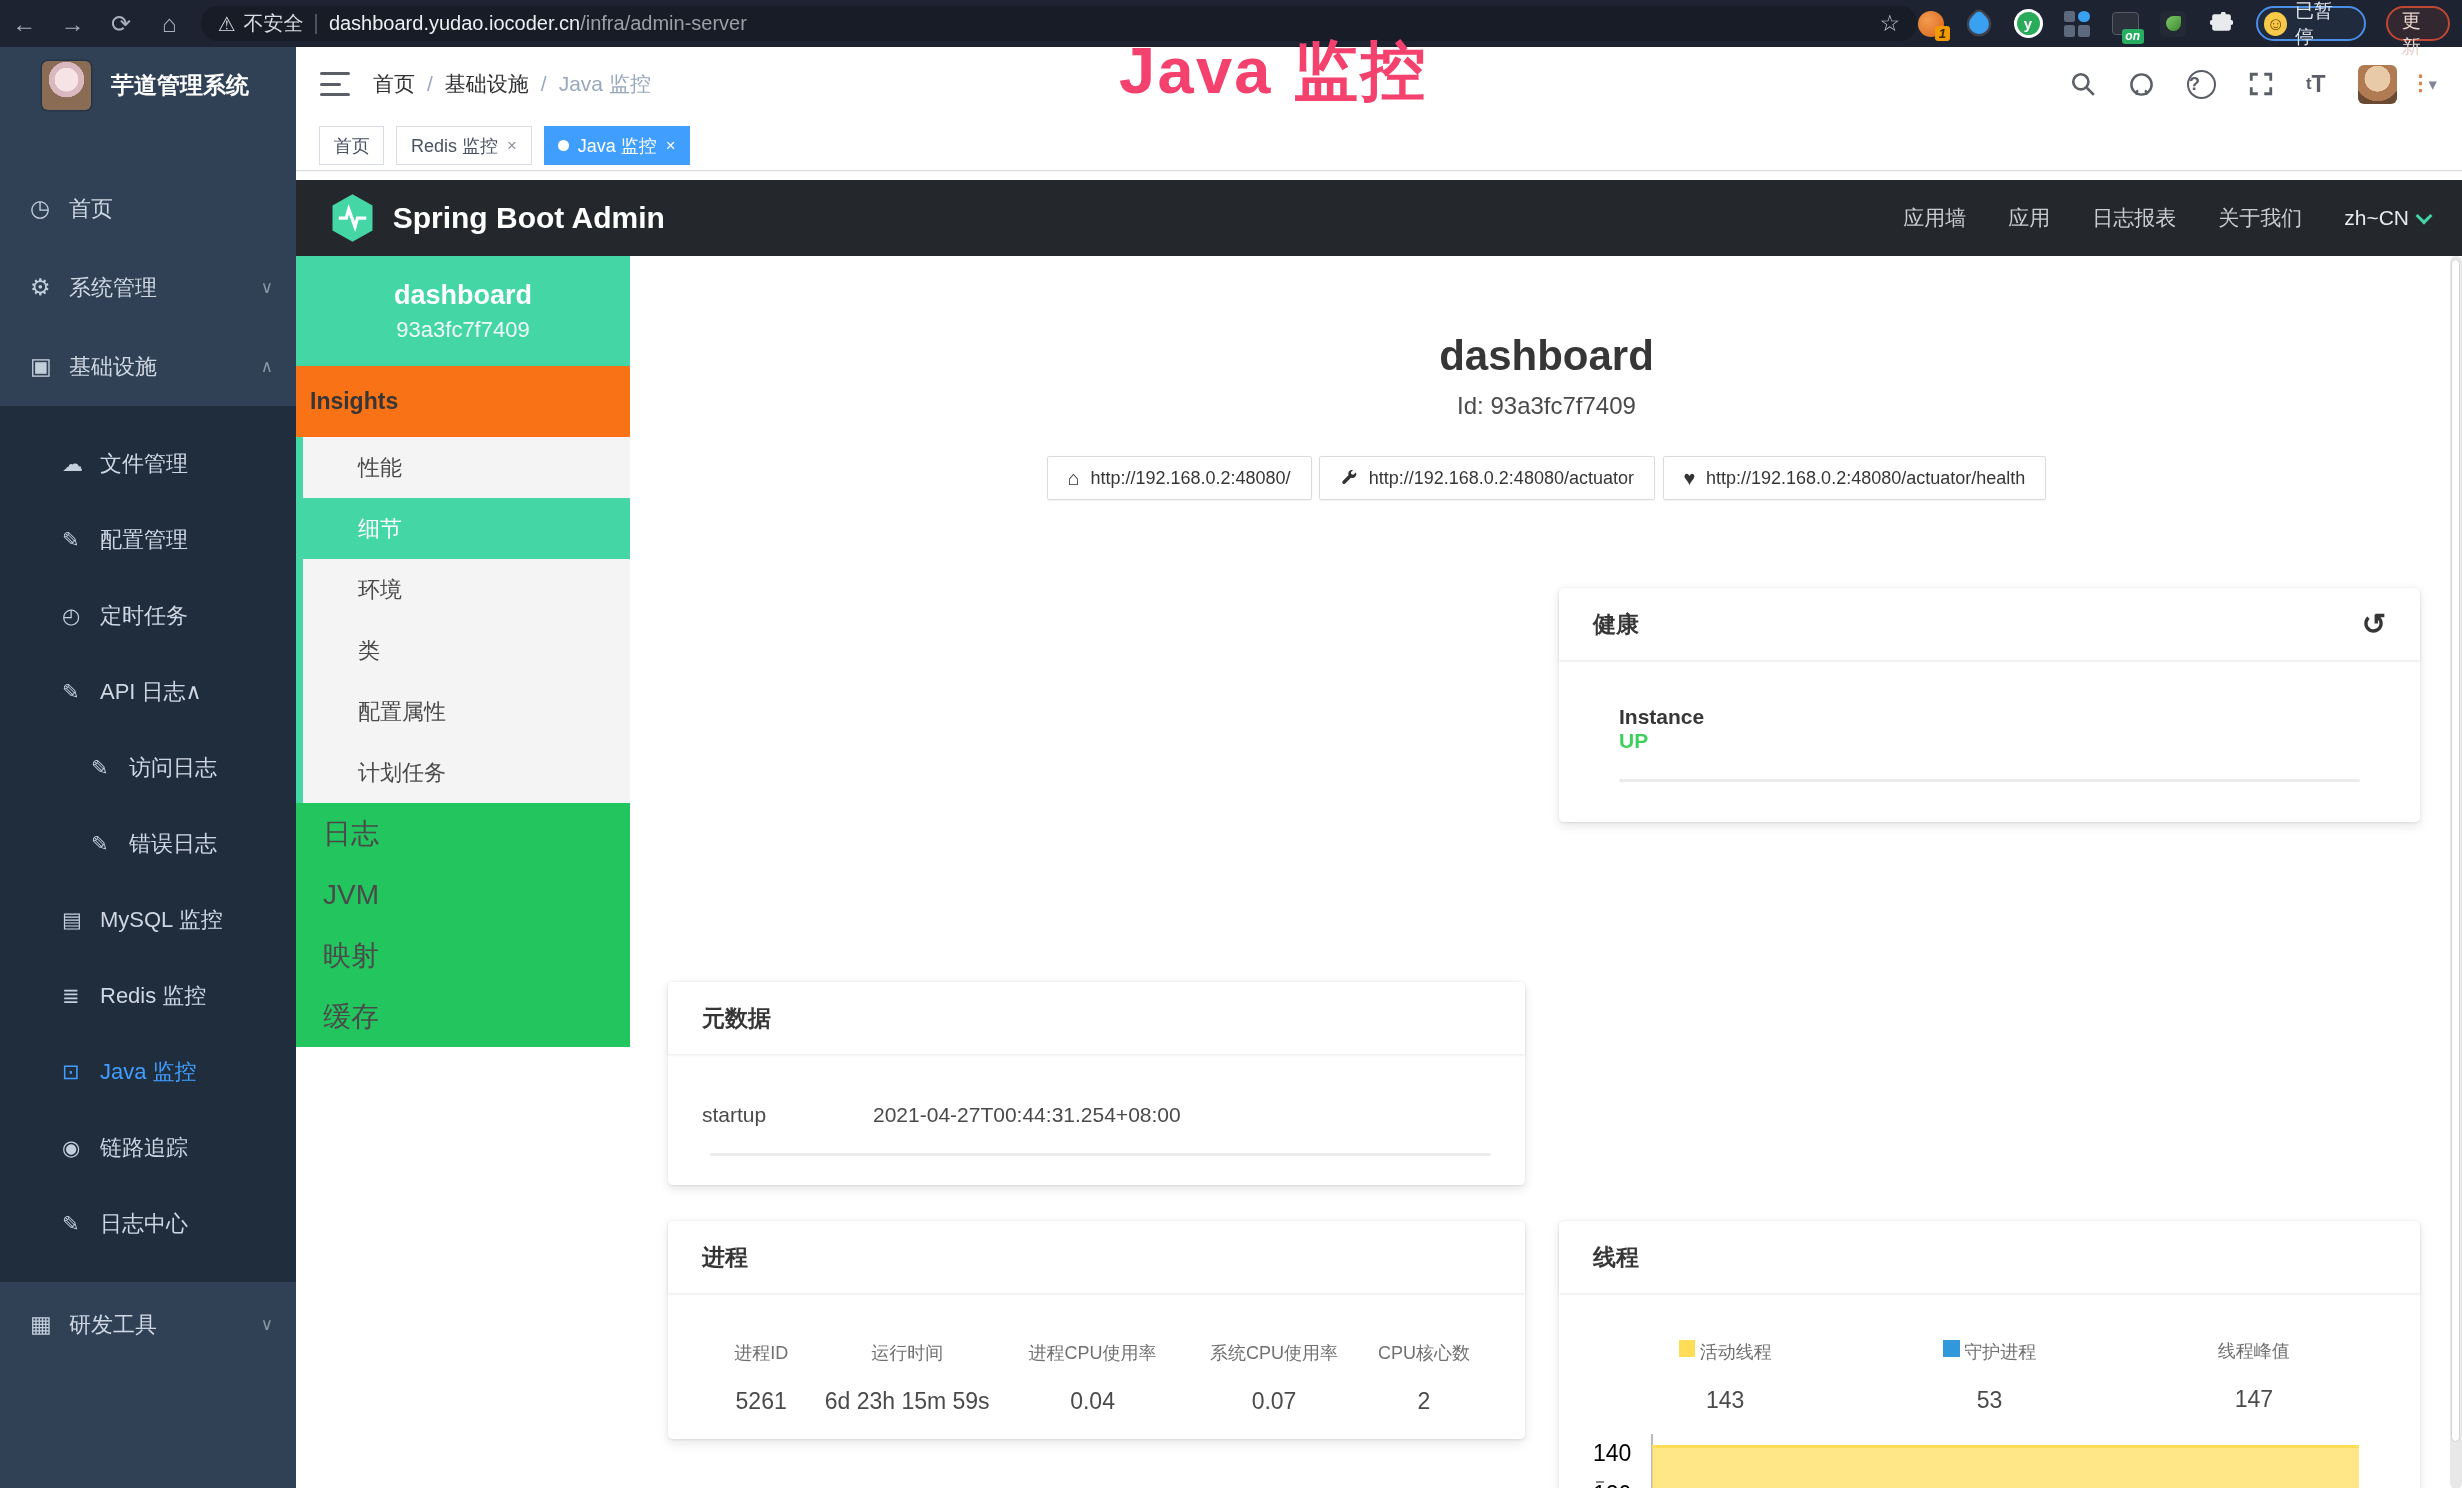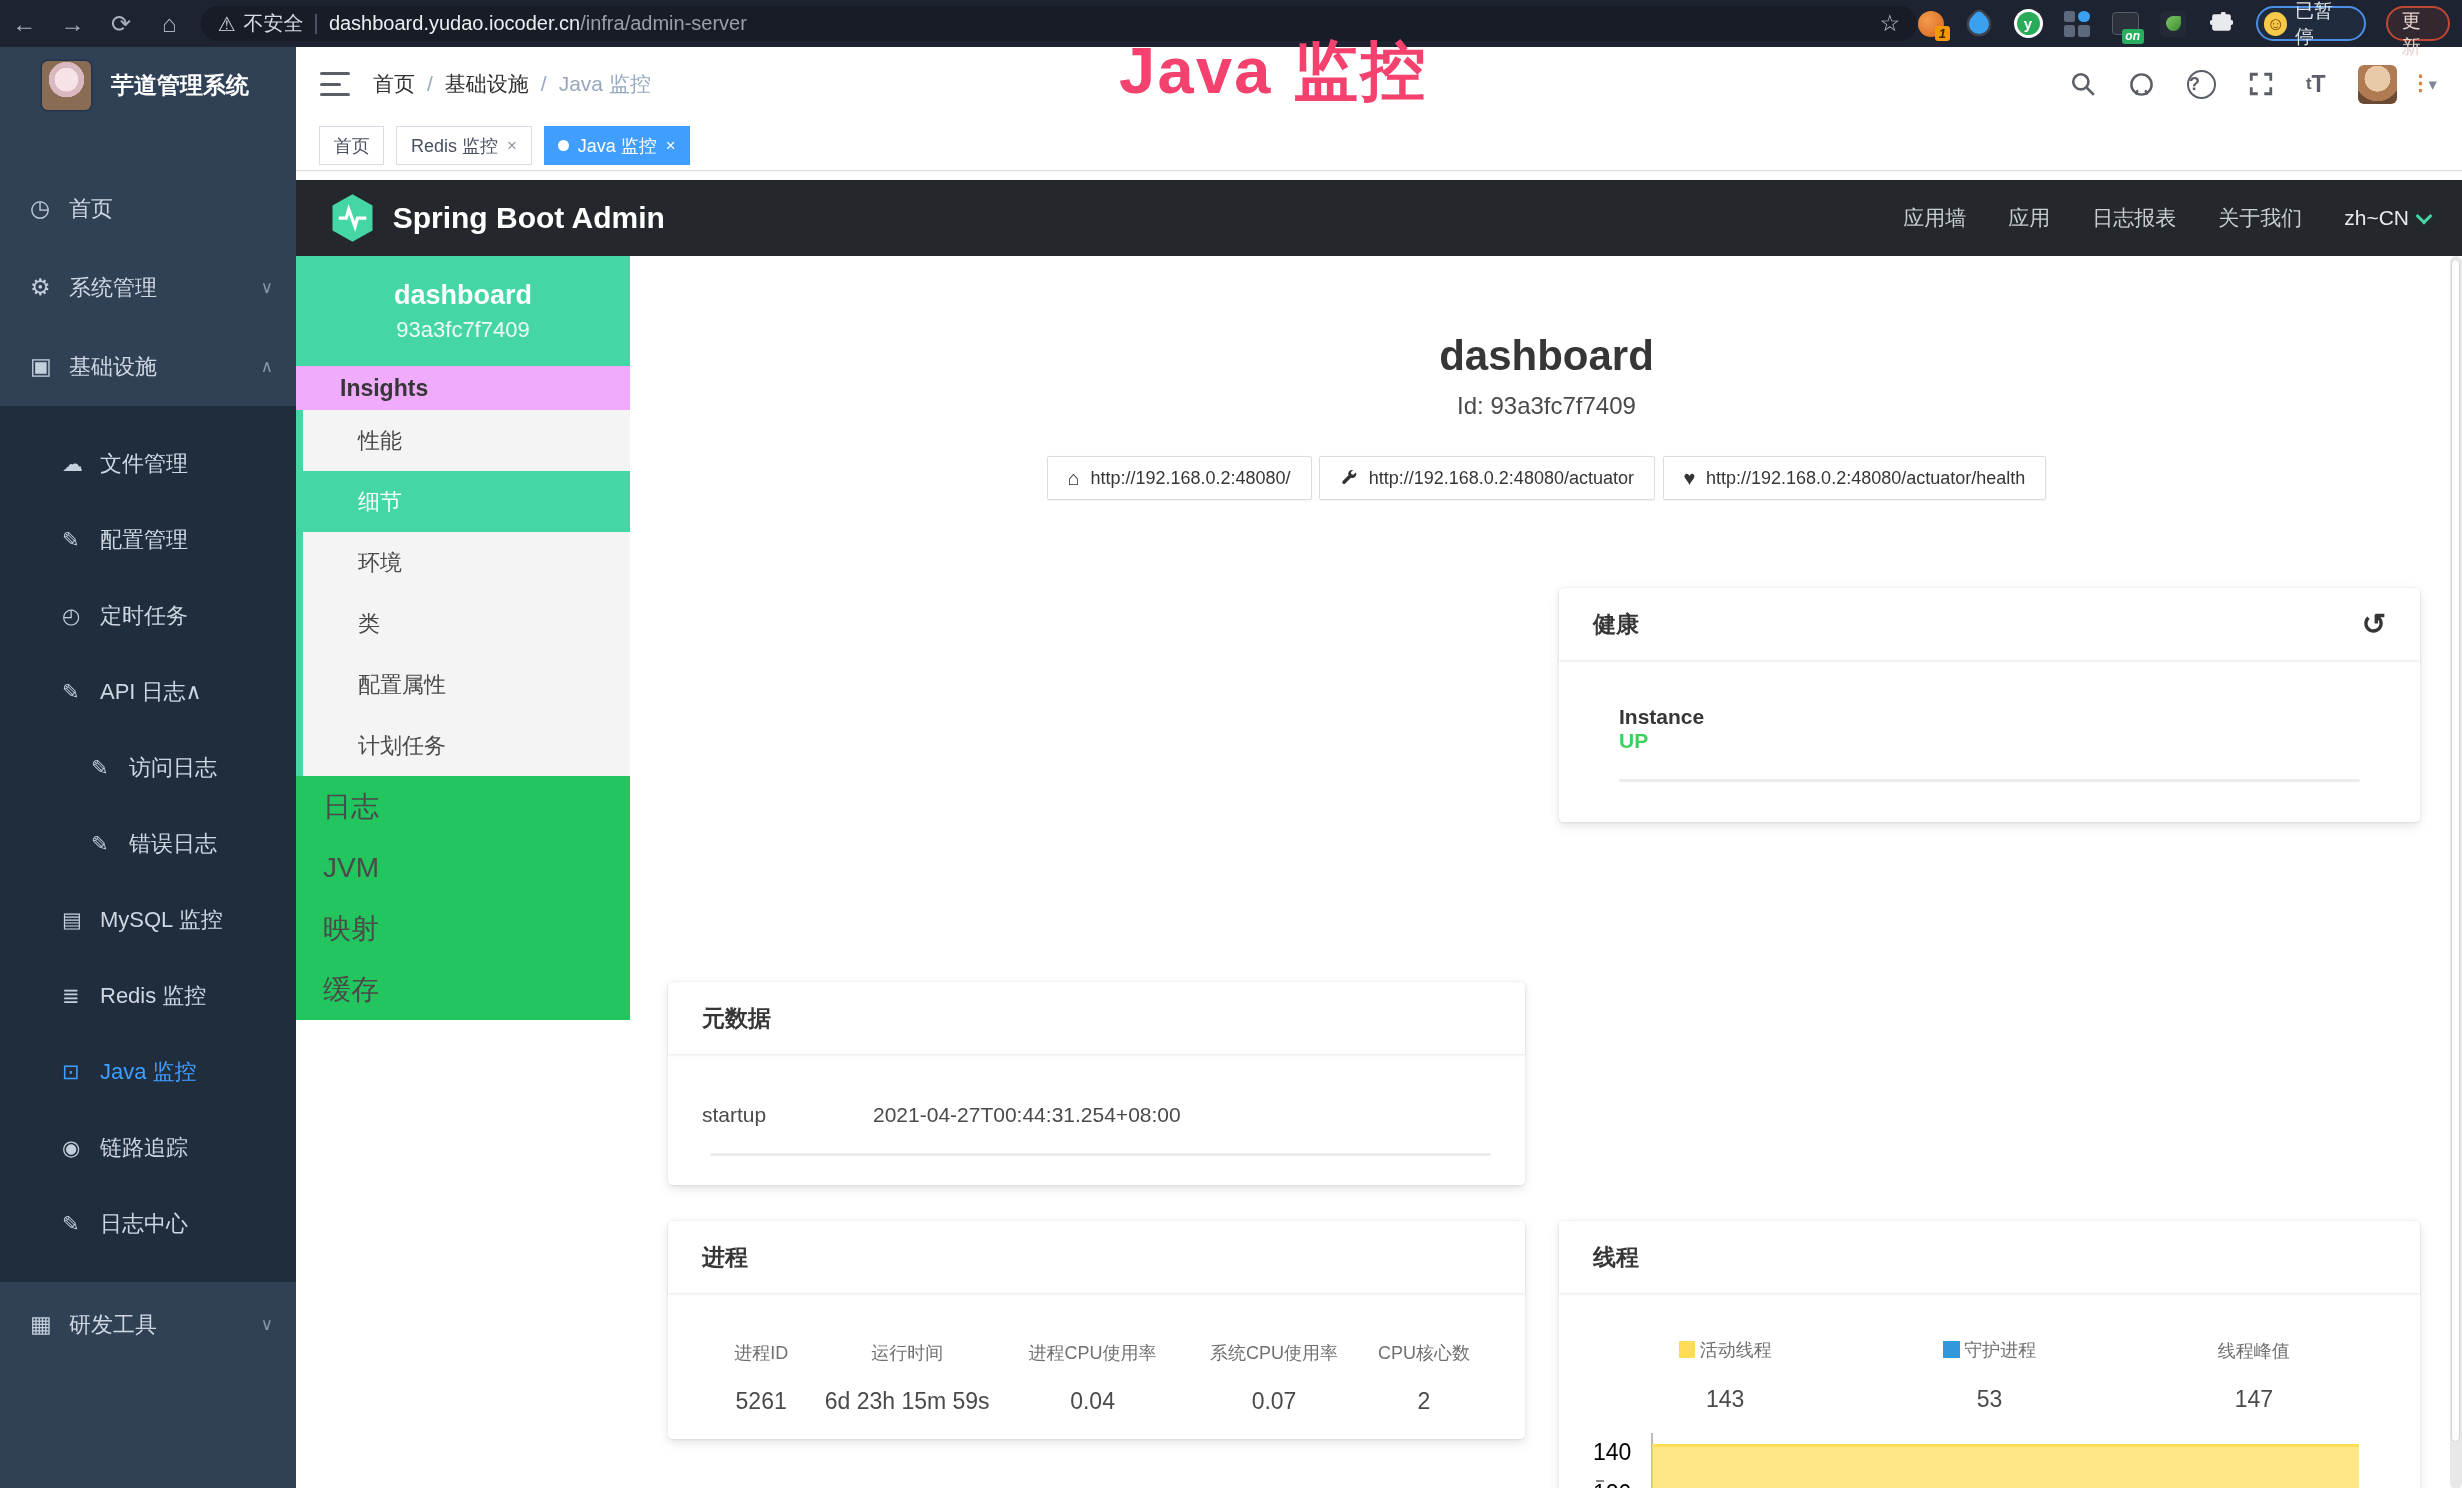--- a/index.html
+++ b/index.html
@@ -99,21 +99,21 @@
   .sba-nav .lang { display:flex; align-items:center; gap:9px; color:#e8eaec; cursor:pointer; }
   .chev-green { width:12px; height:12px; border-right:3px solid #45d6a5; border-bottom:3px solid #45d6a5;
     transform:rotate(45deg); margin-top:-4.6px; }
 
   .sba-body { display:flex; }
   .sba-side { width:334px; flex:0 0 334px; }
   .inst-head { height:110px; background:#45d6a5; color:#fff; display:flex; flex-direction:column;
     align-items:center; justify-content:center; gap:6px; }
   .inst-name { font-size:27px; font-weight:bold; }
   .inst-id { font-size:22px; opacity:.92; }
-  .insights-title { height:44px; background:#f0abfc; display:flex; align-items:center; padding-left:44px;
+  .insights-title { height:71px; background:#f97316; display:flex; align-items:center; padding-left:14px;
     font-size:23px; font-weight:bold; color:#363636; }
   .ins-item { height:61px; background:#f4f4f4; border-left:7.6px solid #45d6a5; display:flex; align-items:center;
     padding-left:55px; font-size:22px; color:#4a4a4a; cursor:pointer; }
   .ins-item.active { background:#45d6a5; color:#fff; }
   .side-item { height:61px; display:flex; align-items:center; padding-left:27px; font-size:28px; color:#4a4a4a;
     background:#22c55e; cursor:pointer; }
 
   .sba-main { flex:1; position:relative; }
   .page-title { text-align:center; margin-top:76px; font-size:42px; font-weight:700; color:#363636; }
   .page-id { text-align:center; margin-top:12px; font-size:24px; color:#4a4a4a; }
@@ -142,21 +142,21 @@
   .meta-row { display:flex; padding-top:15px; }
   .meta-label { flex:0 0 171px; }
 
   .proc-table { display:flex; text-align:center; padding-top:13.7px; }
   .proc-col .h { font-size:18px; color:#707070; }
   .proc-col .v { font-size:23px; color:#4a4a4a; margin-top:23px; }
   .pc1{flex:0 0 15%;} .pc2{flex:0 0 22%;} .pc3{flex:0 0 25%;} .pc4{flex:0 0 21%;} .pc5{flex:0 0 17%;}
 
   .legend-row { display:flex; text-align:center; padding-top:10.6px; }
   .legend-col { flex:1; }
-  .legend-label { font-size:18px; color:#707070; display:inline-flex; align-items:center; gap:4.6px; }
+  .legend-label { font-size:18px; color:#707070; display:inline-flex; gap:4.6px; }
   .sq { width:16.7px; height:16.7px; display:inline-block; }
   .sq-yellow { background:#ffdd57; } .sq-blue { background:#3298dc; }
   .legend-val { font-size:23px; color:#4a4a4a; margin-top:23px; }
   .chart { position:relative; height:114px; margin-top:20px; }
   .ytick { position:absolute; left:0; width:44px; text-align:left; font-size:23px; color:#000000; }
   .ytick::after { content:""; display:inline-block; width:7.6px; height:1.5px; background:#888; margin-left:3px; vertical-align:middle; }
   .plot-area { position:absolute; left:59px; right:27px; top:10.6px; height:197px;
     background:rgba(255,221,87,.72); border-top:3px solid #ffdd57; }
   .axis { position:absolute; left:58px; top:0; height:197px; width:1.5px; background:#bbb; }
 

